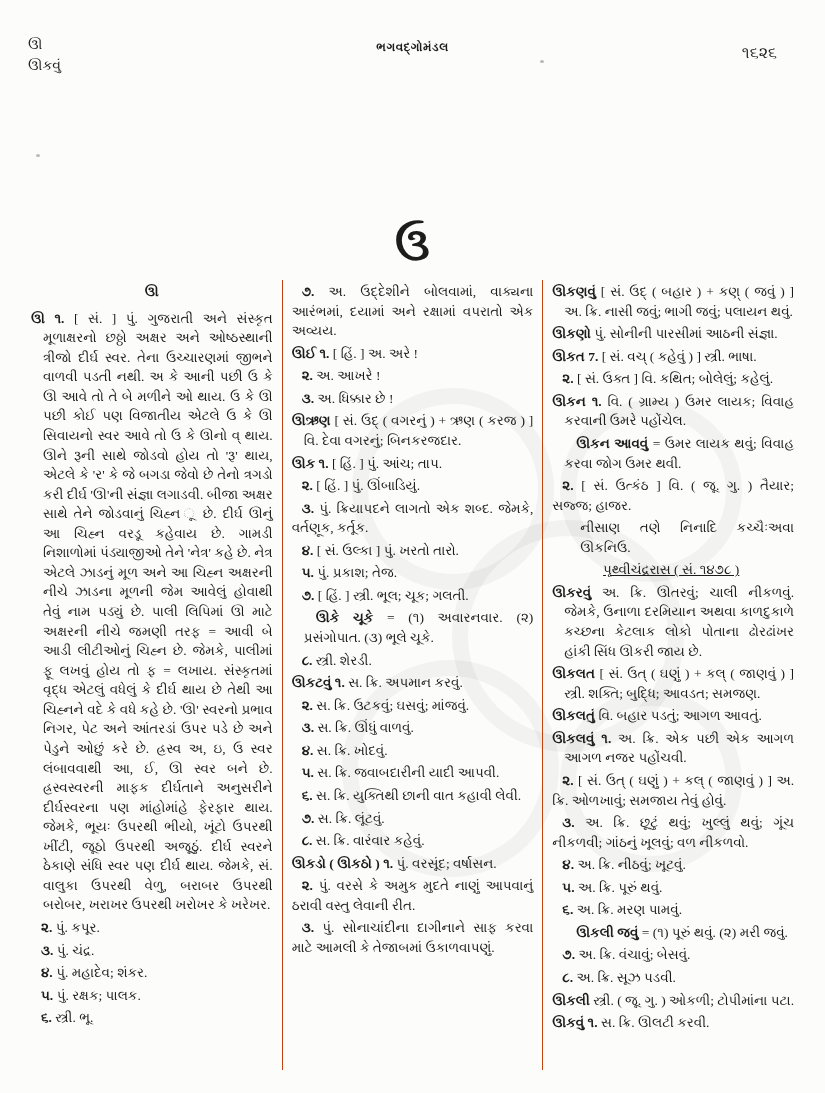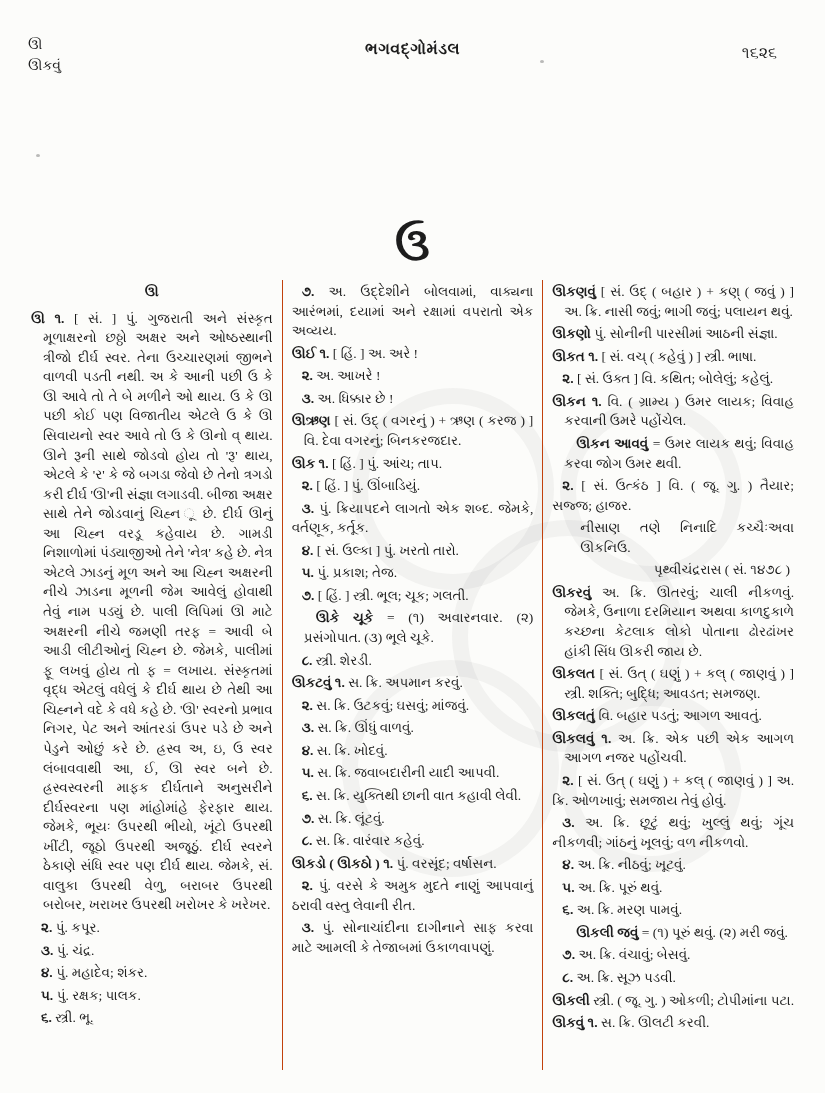--- a/index.html
+++ b/index.html
@@ -5,36 +5,36 @@
   html,body{margin:0;padding:0;background:#e9e9e6;}
   .page{
     position:relative;width:825px;height:1093px;margin:0 auto;
     background:#fcfcfa;overflow:hidden;
     font-family:"Liberation Serif","DejaVu Serif",serif;
     color:#1c1c1c;
   }
   
   .running-head{position:absolute;top:34px;left:0;width:100%;height:60px;}
   .head-left{position:absolute;left:28px;top:0;font-size:14px;line-height:1.5;}
-  .head-title{position:absolute;left:0;top:6px;width:100%;text-align:center;font-weight:bold;font-size:16px;letter-spacing:.5px;}
+  .head-title{position:absolute;left:0;top:6px;width:100%;text-align:center;font-weight:bold;font-size:12px;letter-spacing:.5px;}
   .head-page{position:absolute;right:48px;top:10px;font-size:16px;}
   
   .section-letter{position:absolute;top:222px;left:0;width:100%;text-align:center;
     font-size:46px;font-weight:bold;line-height:1;}
   
   .columns{position:absolute;top:280px;left:22px;width:781px;height:790px;display:flex;z-index:2;}
   .col{flex:1 1 0;padding:2px 9px 0 9px;font-size:13.5px;line-height:1.45;overflow:hidden;}
   .col + .col{border-left:1px solid #c2410c;}
   .blk{margin:0 0 3px 0;text-align:justify;}
   .chead{text-align:center;font-weight:bold;margin-bottom:7px;}
   .entry{padding-left:12px;text-indent:-12px;}
   .sense{text-indent:10px;}
   .sub{padding-left:12px;text-indent:12px;}
   .quote{padding-left:28px;text-indent:0;}
-  .attr{text-align:right;padding-right:4px;}
+  .attr{text-align:center;padding-right:4px;text-decoration:underline;}
   b{font-weight:bold;}
   
   .wm{position:absolute;border-radius:50%;z-index:1;pointer-events:none;
     border:16px solid rgba(110,110,110,0.065);}
   .speck{position:absolute;width:4px;height:3px;background:rgba(60,60,60,.35);border-radius:50%;z-index:1;}
 </style>
 </head>
 <body>
 
 <div class="page">
@@ -90,21 +90,21 @@
         <p class="blk sense"><b>૬.</b> સ. ક્રિ. યુક્તિથી છાની વાત કહાવી લેવી.</p>
         <p class="blk sense"><b>૭.</b> સ. ક્રિ. લૂંટવું.</p>
         <p class="blk sense"><b>૮.</b> સ. ક્રિ. વારંવાર કહેવું.</p>
         <p class="blk entry"><b>ઊકડો ( ઊકઠો ) ૧.</b> પું. વરસૂંદ; વર્ષાસન.</p>
         <p class="blk sense"><b>૨.</b> પું. વરસે કે અમુક મુદતે નાણું આપવાનું ઠરાવી વસ્તુ લેવાની રીત.</p>
         <p class="blk sense"><b>૩.</b> પું. સોનાચાંદીના દાગીનાને સાફ કરવા માટે આમલી કે તેજાબમાં ઉકાળવાપણું.</p>
       </div>
     <div class="col">
         <p class="blk entry"><b>ઊકણવું</b> [ સં. ઉદ્ ( બહાર ) + કણ્ ( જવું ) ] અ. ક્રિ. નાસી જવું; ભાગી જવું; પલાયન થવું.</p>
         <p class="blk entry"><b>ઊકણો</b> પું. સોનીની પારસીમાં આઠની સંજ્ઞા.</p>
-        <p class="blk entry"><b>ઊકત ૧.</b> [ સં. વચ્ ( કહેવું ) ] સ્ત્રી. ભાષા.</p>
+        <p class="blk entry"><b>ઊકત 7.</b> [ સં. વચ્ ( કહેવું ) ] સ્ત્રી. ભાષા.</p>
         <p class="blk sense"><b>૨.</b> [ સં. ઉક્ત ] વિ. કથિત; બોલેલું; કહેલું.</p>
         <p class="blk entry"><b>ઊકન ૧.</b> વિ. ( ગ્રામ્ય ) ઉમર લાયક; વિવાહ કરવાની ઉમરે પહોંચેલ.</p>
         <p class="blk sub"><b>ઊકન આવવું</b> = ઉમર લાયક થવું; વિવાહ કરવા જોગ ઉમર થવી.</p>
         <p class="blk sense"><b>૨.</b> [ સં. ઉત્કંઠ ] વિ. ( જૂ. ગુ. ) તૈયાર; સજ્જ; હાજર.</p>
         <p class="blk quote">નીસાણ તણે નિનાદિ કચ્ચૈઃઅવા ઊકનિઉ.</p>
         <p class="blk attr">પૃથ્વીચંદ્રરાસ ( સં. ૧૪૭૮ )</p>
         <p class="blk entry"><b>ઊકરવું</b> અ. ક્રિ. ઊતરવું; ચાલી નીકળવું. જેમકે, ઉનાળા દરમિયાન અથવા કાળદુકાળે કચ્છના કેટલાક લોકો પોતાના ઢોરઢાંખર હાંકી સિંધ ઊકરી જાય છે.</p>
         <p class="blk entry"><b>ઊકલત</b> [ સં. ઉત્ ( ઘણું ) + કલ્ ( જાણવું ) ] સ્ત્રી. શક્તિ; બુદ્ધિ; આવડત; સમજણ.</p>
         <p class="blk entry"><b>ઊકલતું</b> વિ. બહાર પડતું; આગળ આવતું.</p>
         <p class="blk entry"><b>ઊકલવું ૧.</b> અ. ક્રિ. એક પછી એક આગળ આગળ નજર પહોંચવી.</p>

